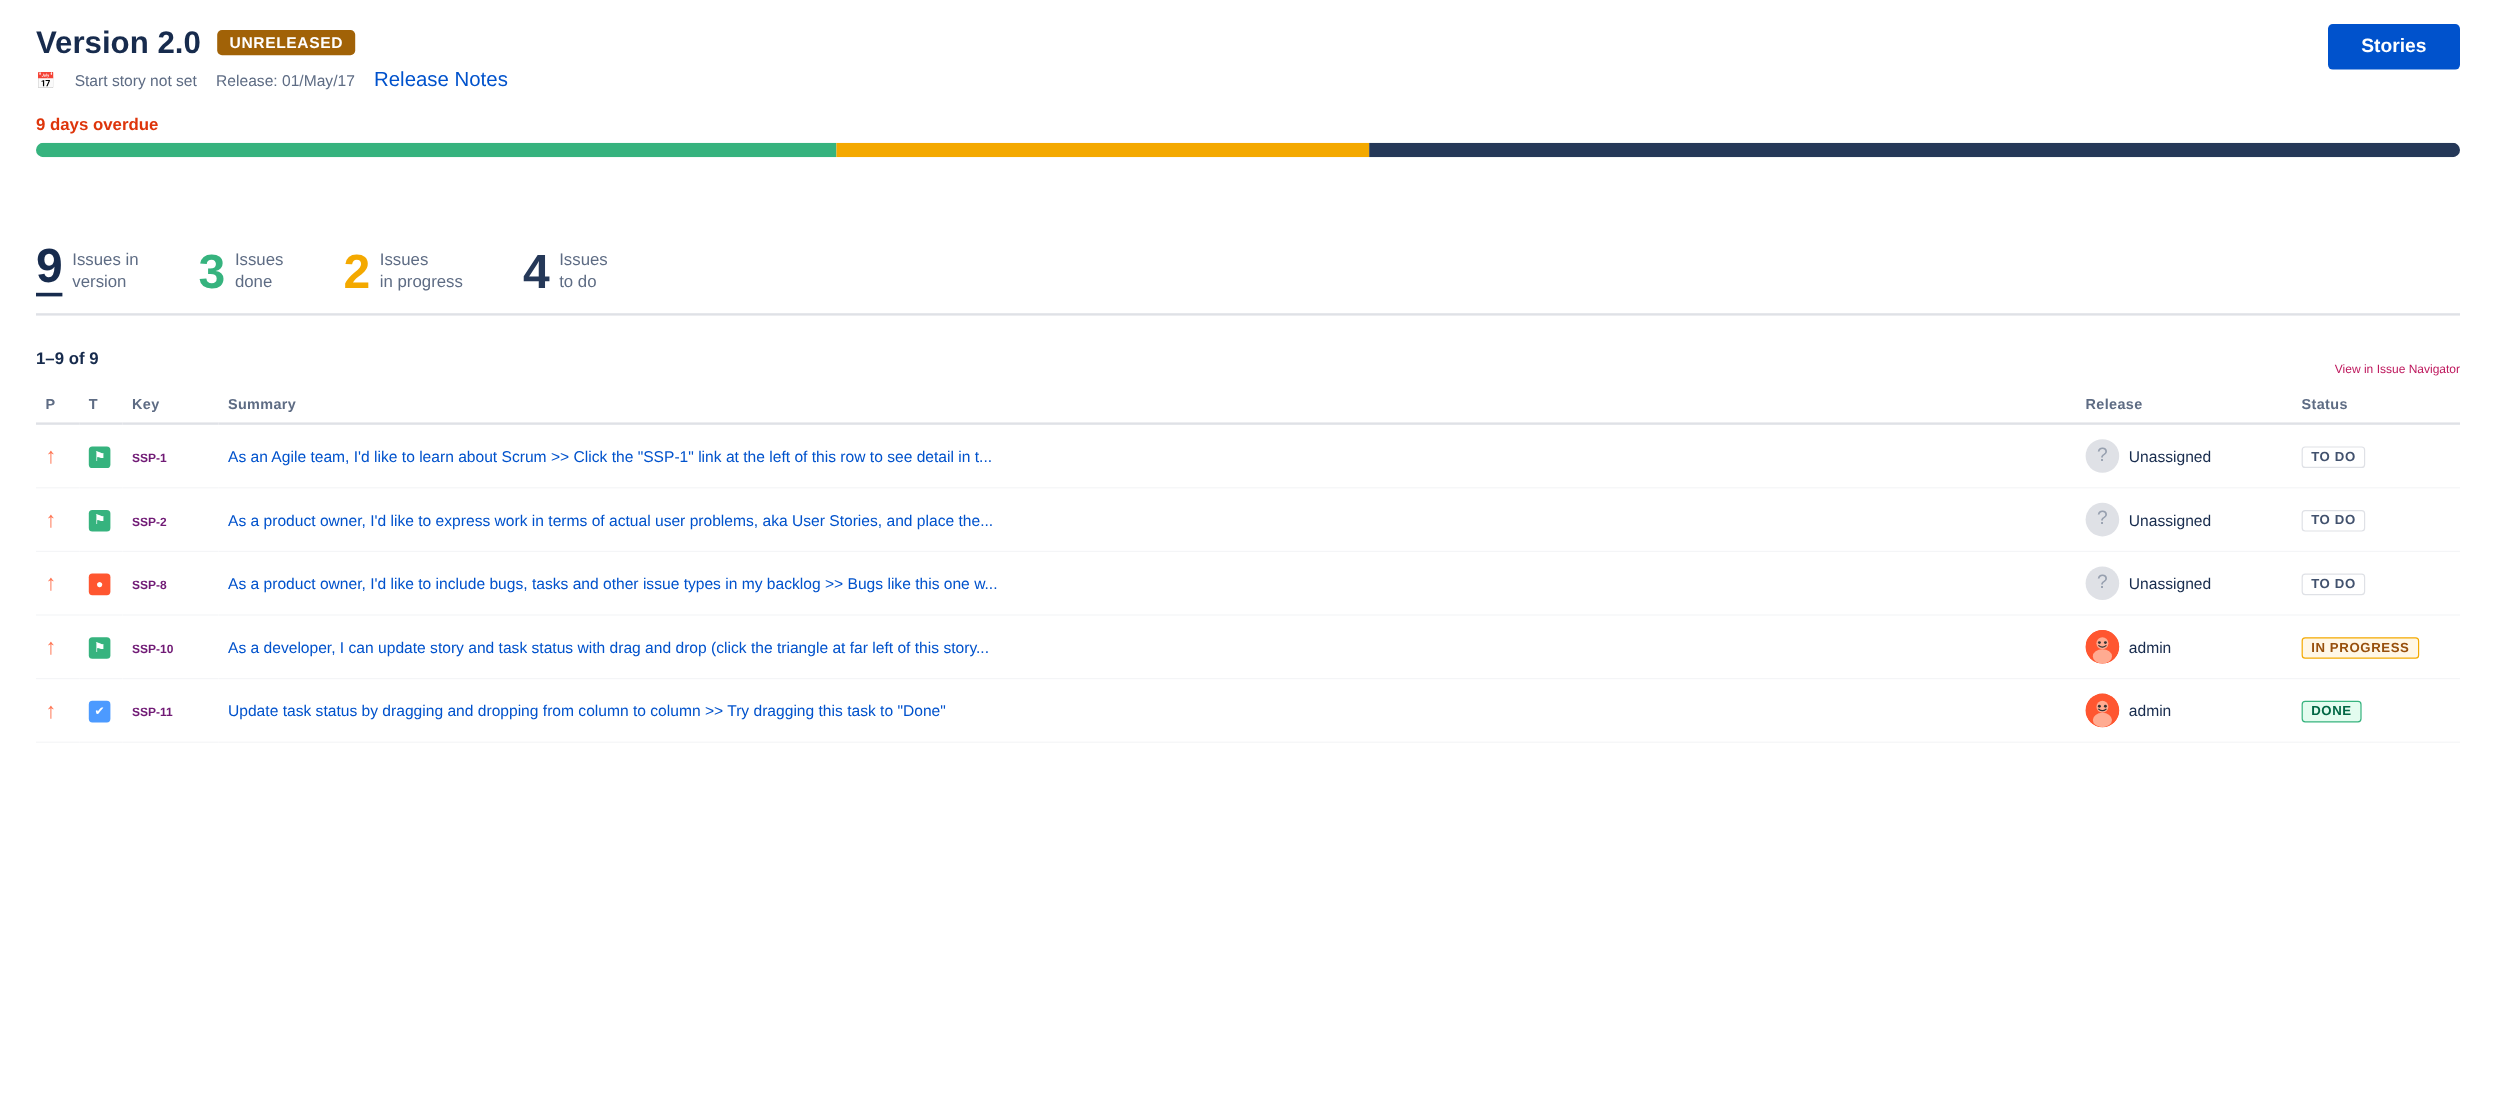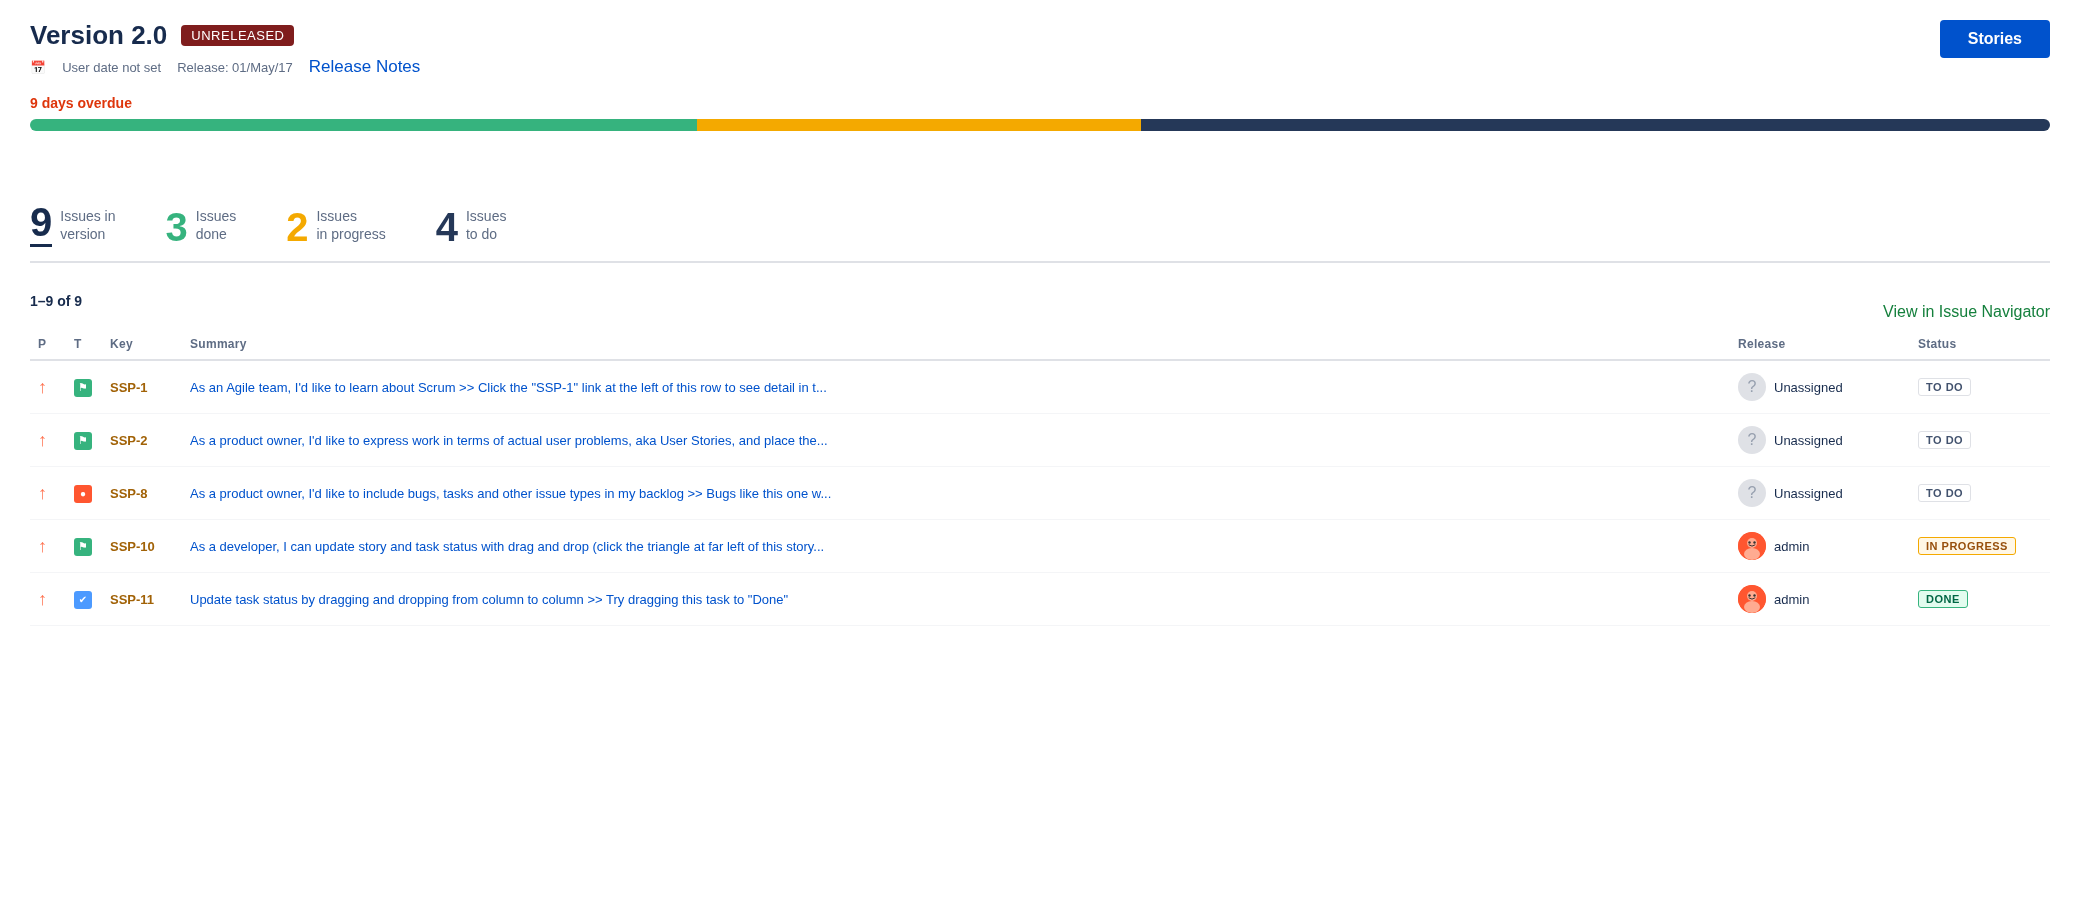--- a/index.html
+++ b/index.html
@@ -26,24 +26,24 @@
       align-items: center;
       gap: 14px;
       margin-bottom: 6px;
     }
     .version-title {
       font-size: 26px;
       font-weight: 600;
       color: #172B4D;
     }
     .unreleased-badge {
-      background: #7f1d1d;
+      background: #a16207;
       color: #fff;
       font-size: 13px;
-      font-weight: 400;
+      font-weight: 700;
       padding: 3px 10px;
       border-radius: 4px;
       letter-spacing: 0.5px;
     }
     .meta-row {
       display: flex;
       align-items: center;
       gap: 16px;
       color: #5E6C84;
       font-size: 13px;
@@ -128,22 +128,22 @@
       justify-content: space-between;
       align-items: center;
       margin-bottom: 10px;
     }
     .table-count {
       font-size: 14px;
       font-weight: 700;
       color: #172B4D;
     }
     .view-navigator-link {
-      color: #15803d;
-      font-size: 16px;
+      color: #be185d;
+      font-size: 10px;
       text-decoration: none;
       margin-top: 22px;
     }
 
     
     .issues-table {
       width: 100%;
       border-collapse: collapse;
     }
     .issues-table thead tr {
@@ -213,22 +213,22 @@
       background: #4C9AFF;
       border-radius: 3px;
     }
     .type-task::after {
       content: '✔';
       color: #fff;
       font-size: 10px;
     }
 
     .issue-key {
-      color: #a16207;
-      font-size: 13px;
+      color: #701a75;
+      font-size: 10px;
       font-weight: 600;
       text-decoration: none;
     }
     .issue-summary {
       color: #0052CC;
       font-size: 13px;
       text-decoration: none;
     }
 
     
@@ -289,21 +289,21 @@
 <div class="page">
 
   <div class="header">
     <div class="header-left">
       <div class="title-row">
         <span class="version-title">Version 2.0</span>
         <span class="unreleased-badge">UNRELEASED</span>
       </div>
       <div class="meta-row">
         <span>📅</span>
-        <span>User date not set</span>
+        <span>Start story not set</span>
         <span>Release: 01/May/17</span>
         <a href="#" class="release-notes-link">Release Notes</a>
       </div>
     </div>
     <button class="release-button">Stories</button>
   </div>
 
   <div class="overdue-text">9 days overdue</div>
 
   <div class="progress-bar-container">

